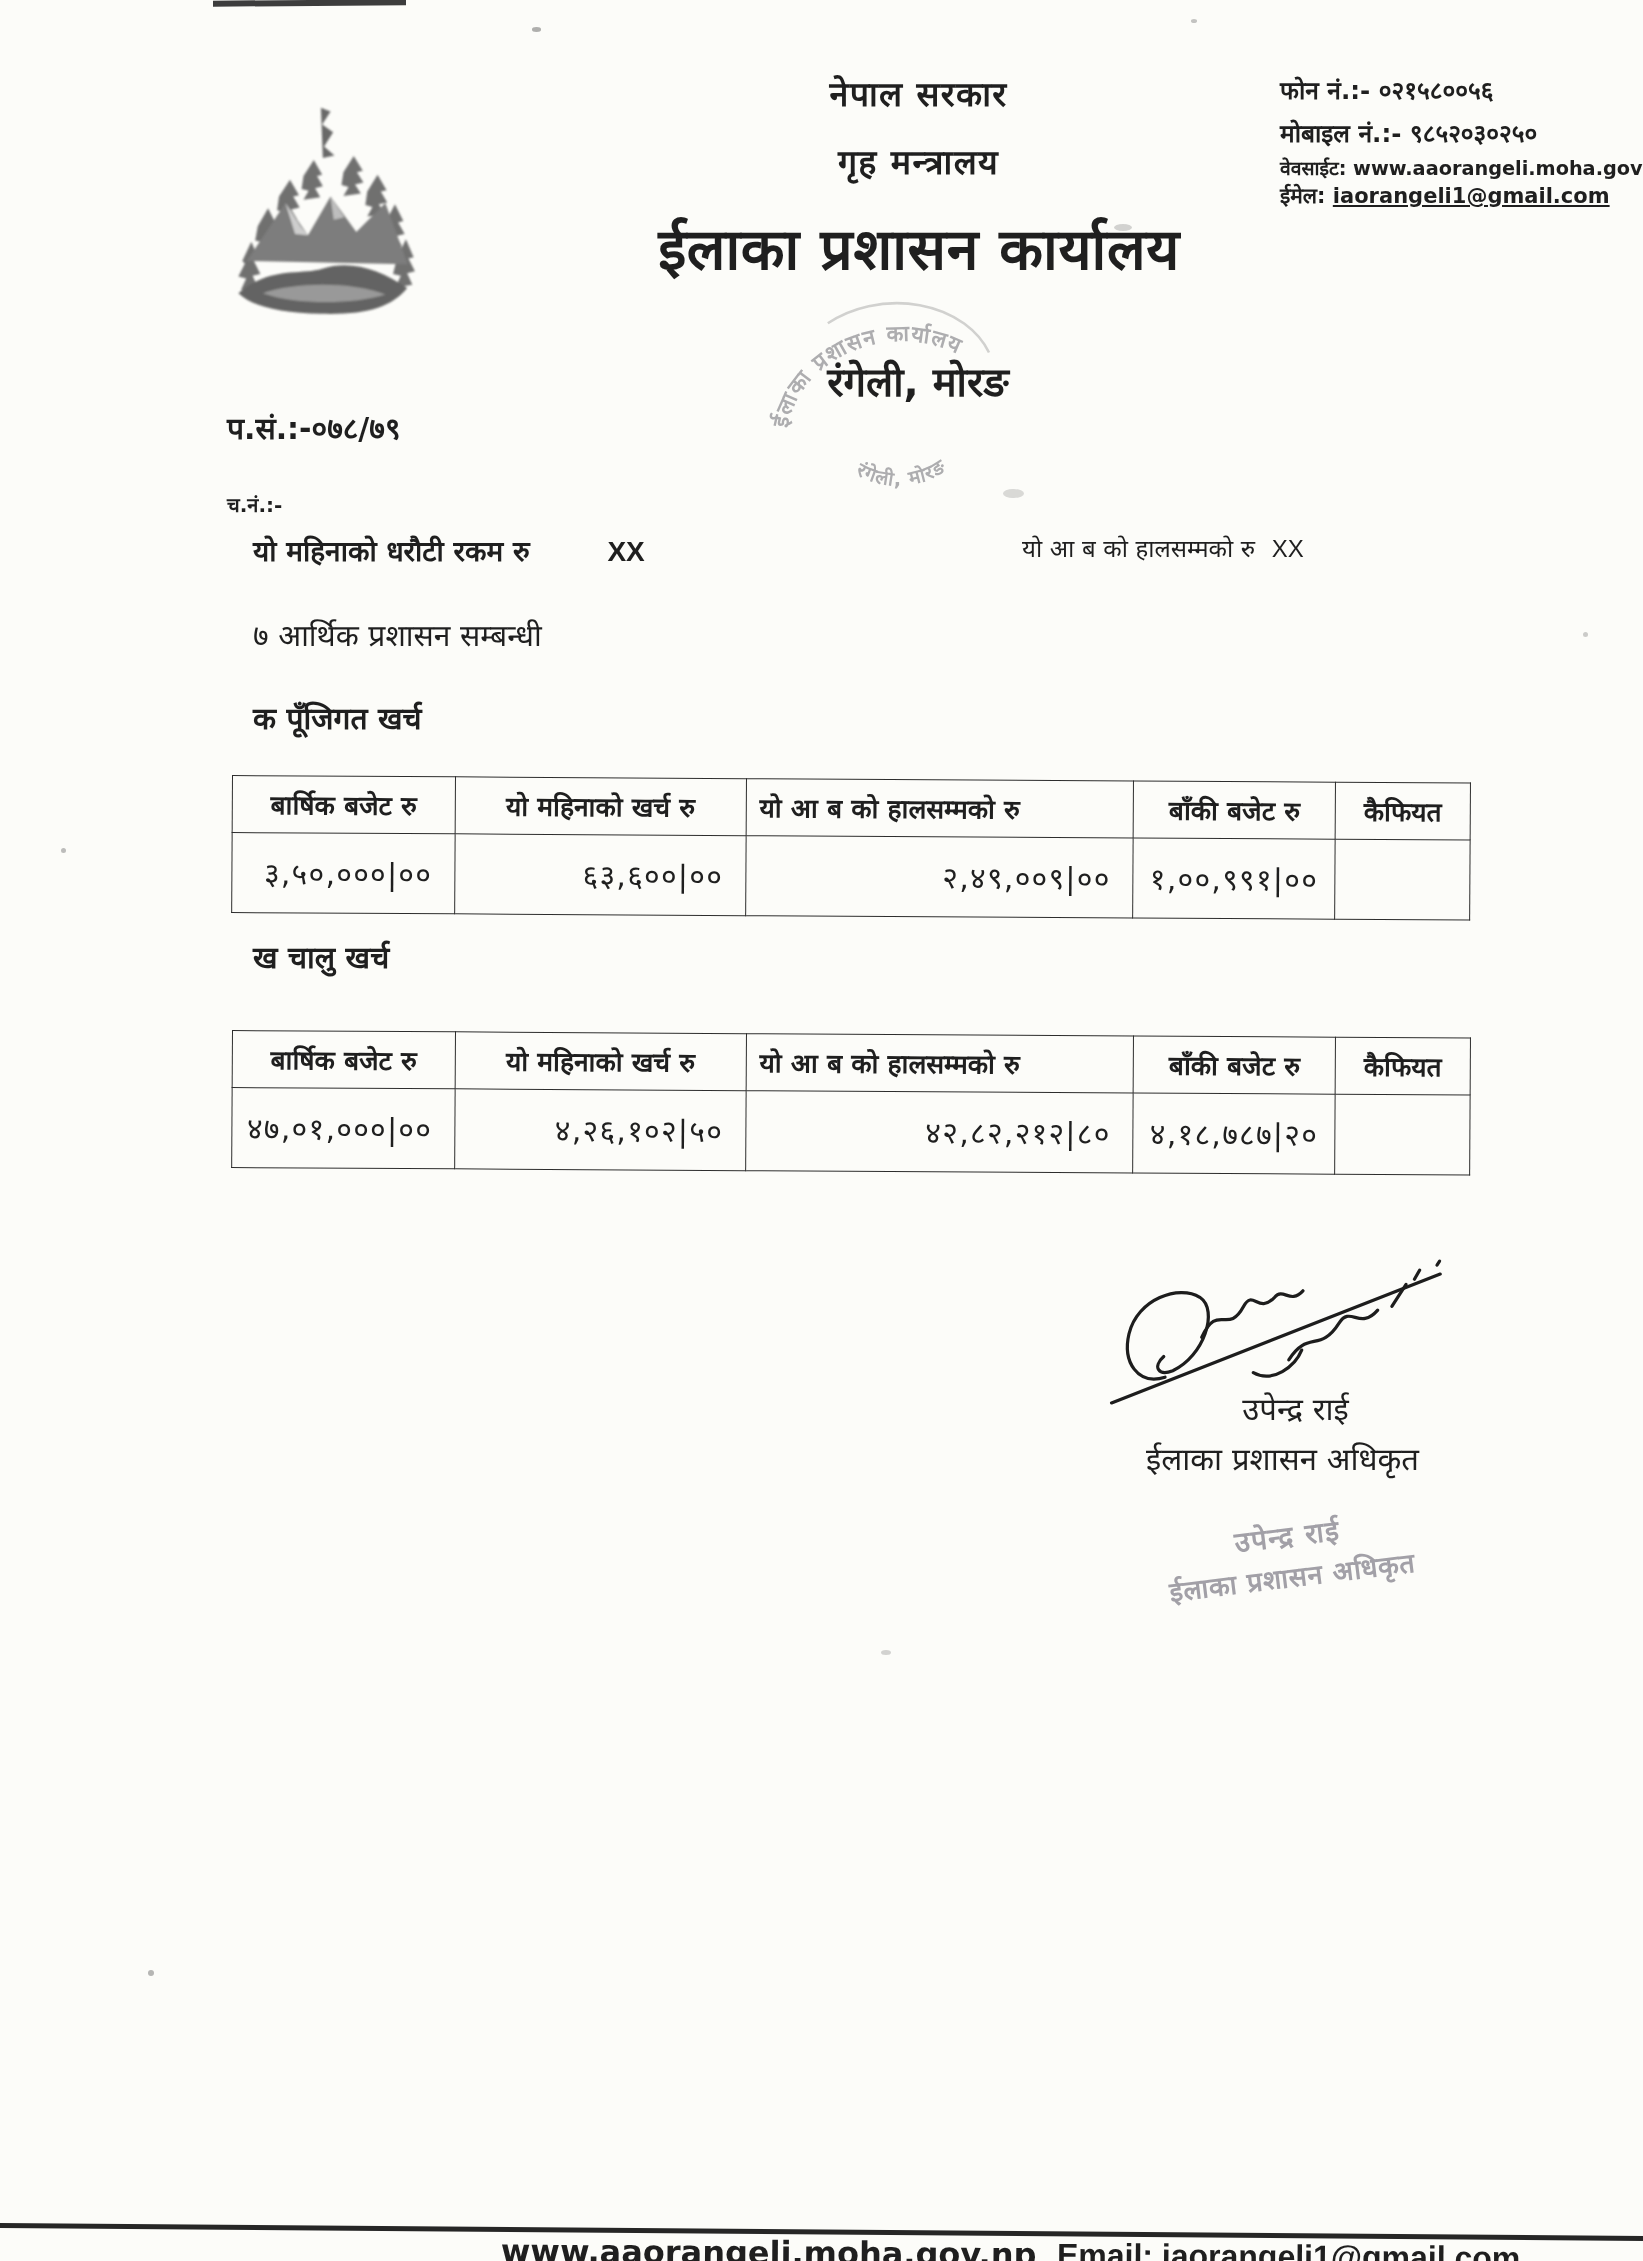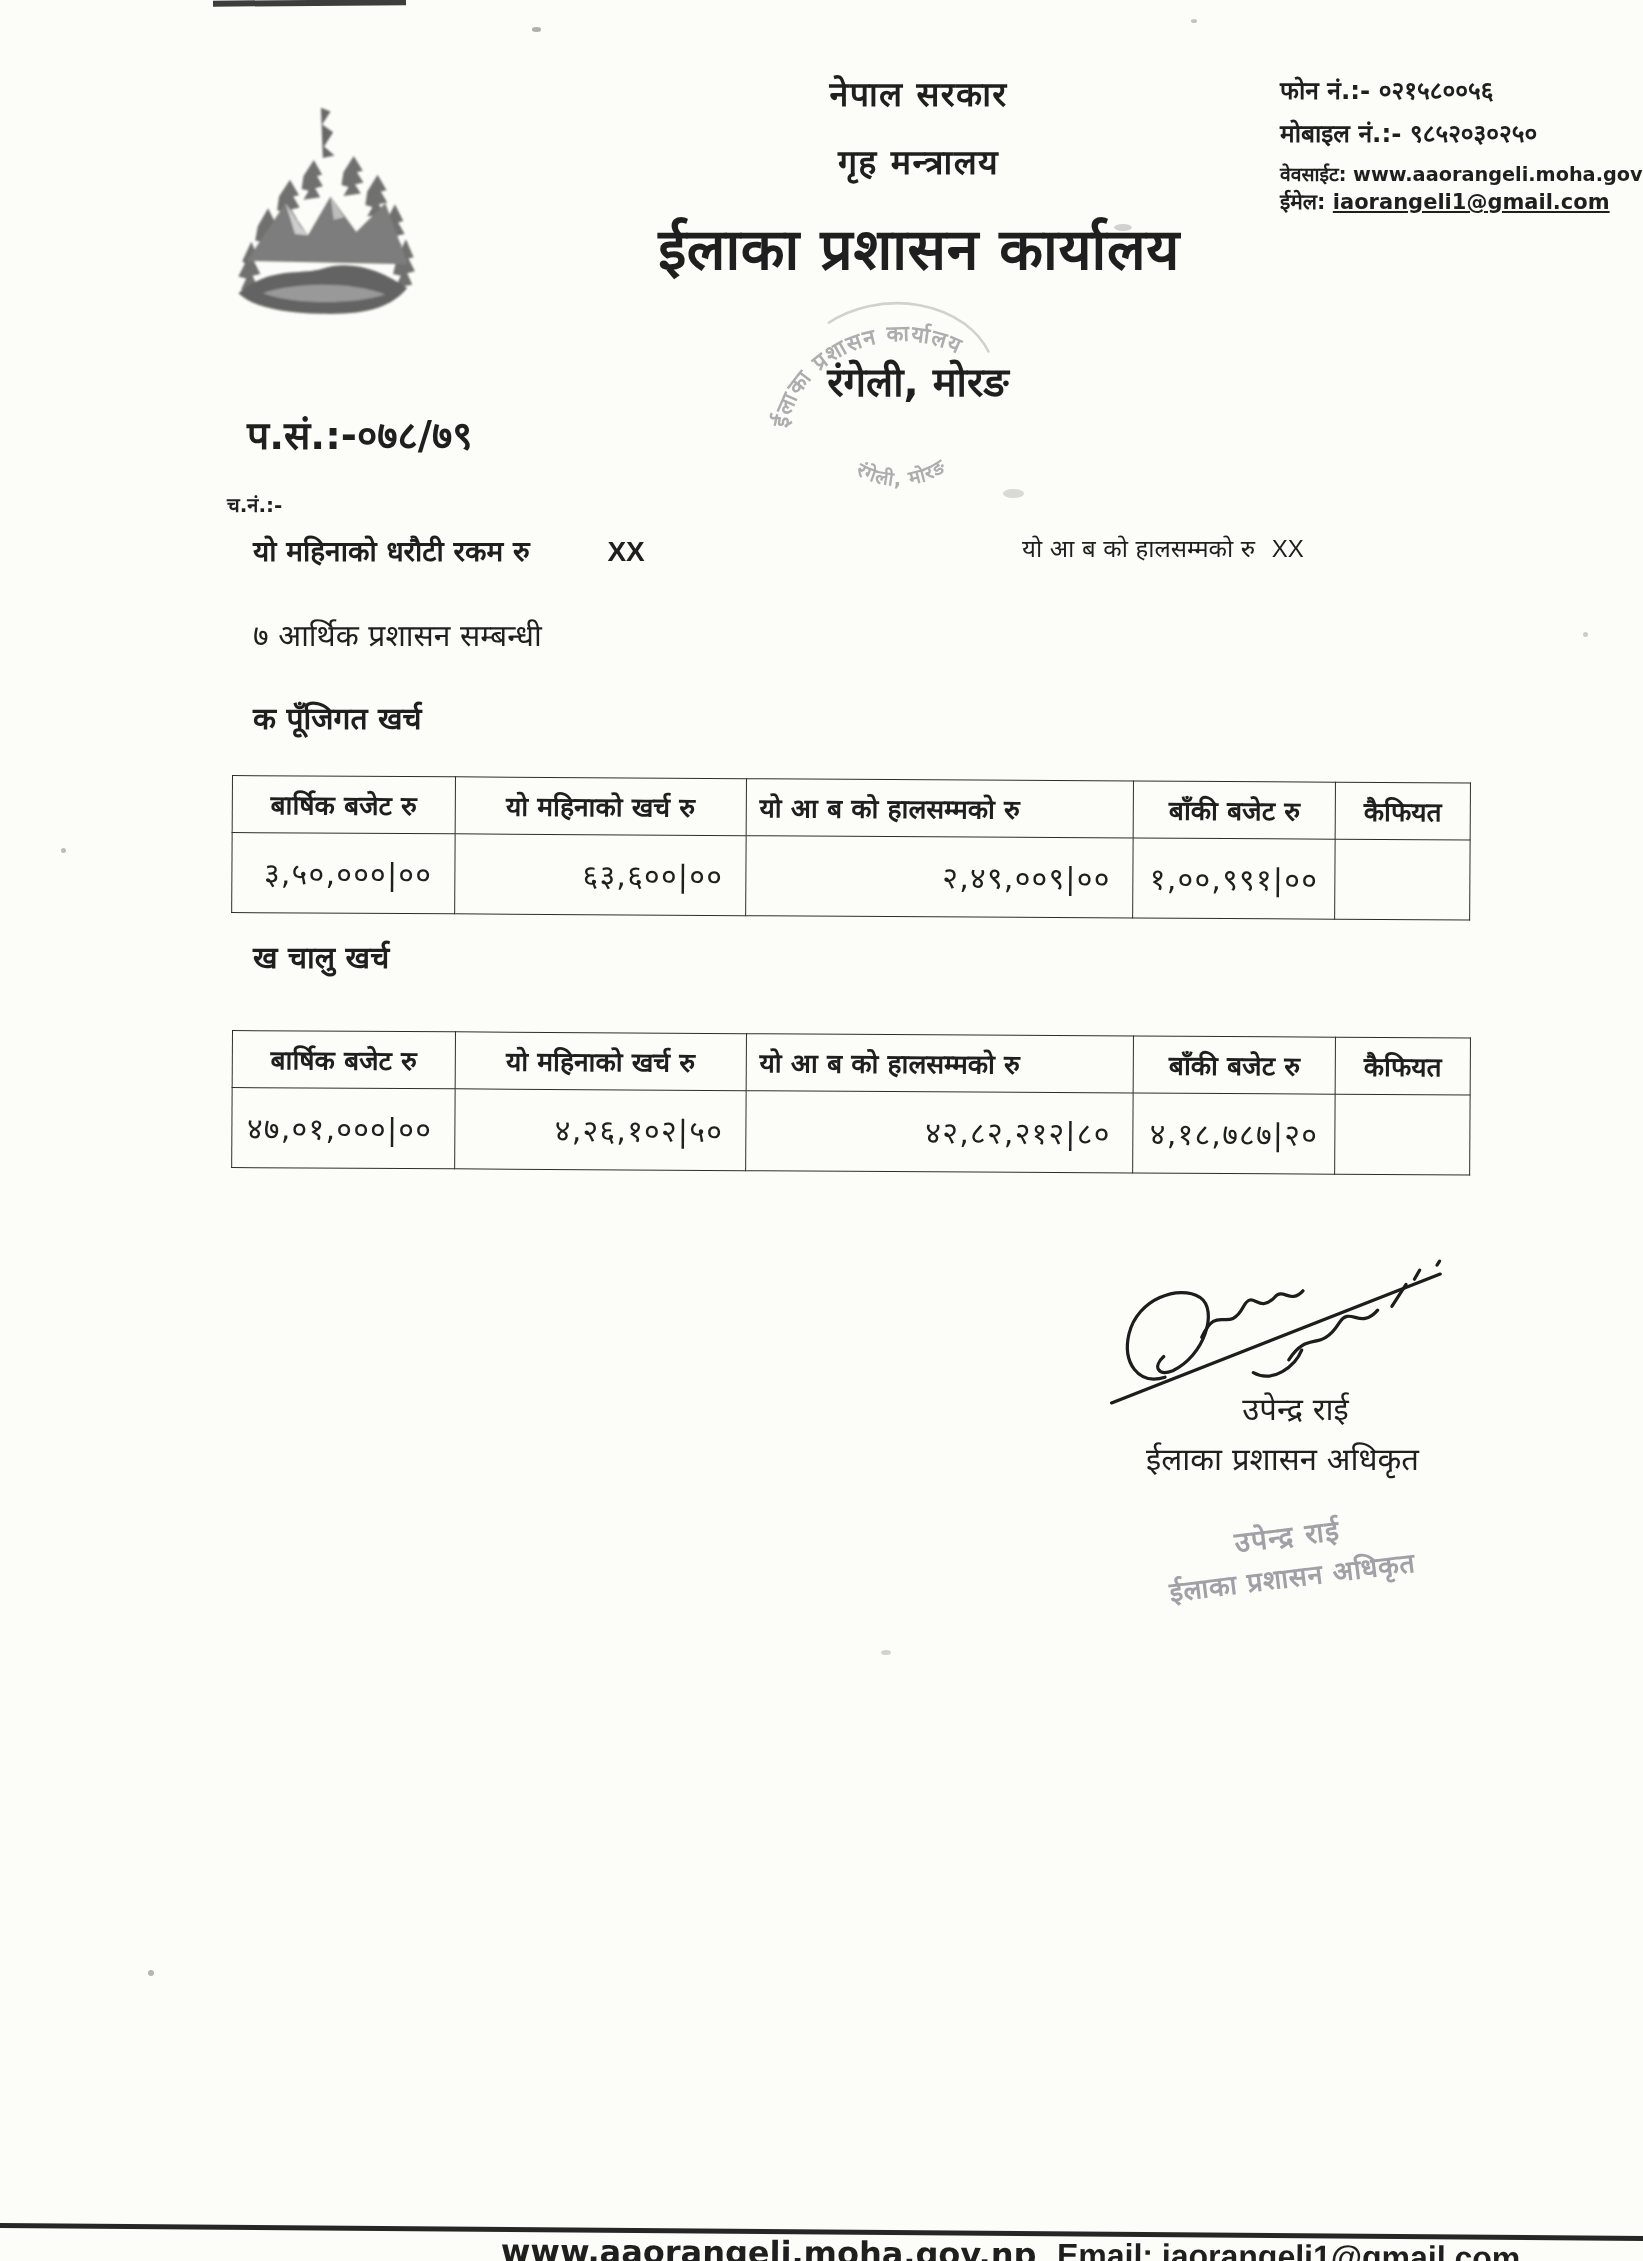--- a/index.html
+++ b/index.html
@@ -16,26 +16,26 @@
   .ctr { text-align:center; }
 
   
   .gov-line      { top:70px;  left:548px;  width:741px; font-size:34px; font-weight:bold; letter-spacing:1.3px;text-align:center; }
   .ministry-line { top:138px;  left:548px;  width:741px; font-size:34px; font-weight:bold; letter-spacing:1.3px; }
   .office-line   { top:208px;  left:516px;  width:806px; font-size:57px; font-weight:bold; letter-spacing:0.6px; }
   .location-line { top:353px;  left:612px;  width:612px;  font-size:40px; font-weight:bold; z-index:3; }
 
   .contact { top:79px; left:1280px; width:303px; line-height:1.0; }
   .contact .c1 { font-size:24.5px; font-weight:bold; margin-bottom:18px; white-space:nowrap; }
-  .contact .c2 { font-size:24.5px; font-weight:bold; margin-bottom:19px; white-space:nowrap; }
+  .contact .c2 { font-size:24.5px; font-weight:bold; margin-bottom:13px; white-space:nowrap; }
   .contact .c3 { font-size:19.3px; font-weight:bold; margin-bottom:7.7px; white-space:nowrap; }
   .contact .c4 { font-size:21px; font-weight:bold; white-space:nowrap; }
   .contact .c4 .mail { text-decoration:underline; }
 
-  .refno   { top:407px; left:227px; font-size:39px; font-weight:bold;margin-left:20px; }
+  .refno   { top:407px; left:227px; font-size:30px; font-weight:bold; }
   .chalani { top:491px; left:227px; font-size:20px; font-weight:bold; }
 
   .dharauti-left  { top:531px; left:253px;  font-size:28px; font-weight:bold; white-space:nowrap; }
   .dharauti-left .xx { margin-left:68px; font-family:"Liberation Sans",sans-serif; }
   .dharauti-right { top:531px; left:1022px; font-size:24px; font-weight:normal; white-space:nowrap; }
   .dharauti-right .xx { margin-left:9px; font-family:"Liberation Sans",sans-serif; }
 
   .section-line { top:614px;  left:253px; font-size:30px; font-weight:normal; }
   .capital-line { top:697px; left:253px; font-size:30px; font-weight:bold; }
   .current-line { top:936px; left:253px; font-size:30px; font-weight:bold; }

